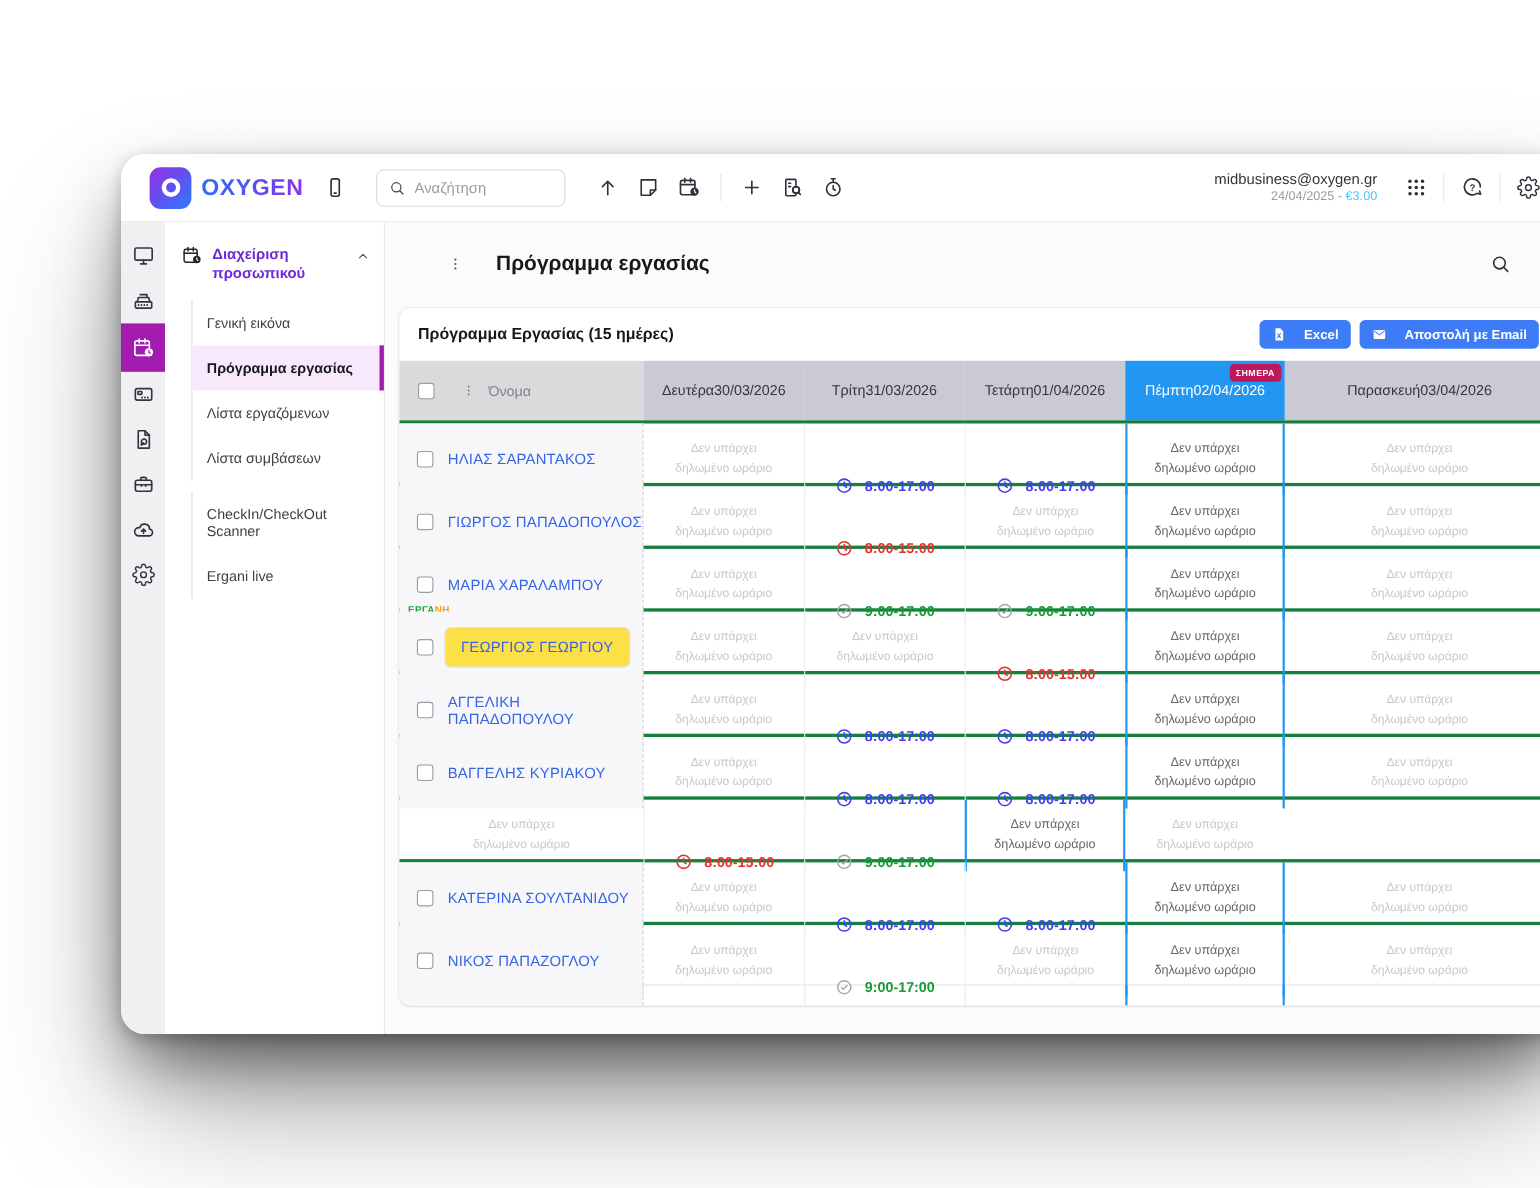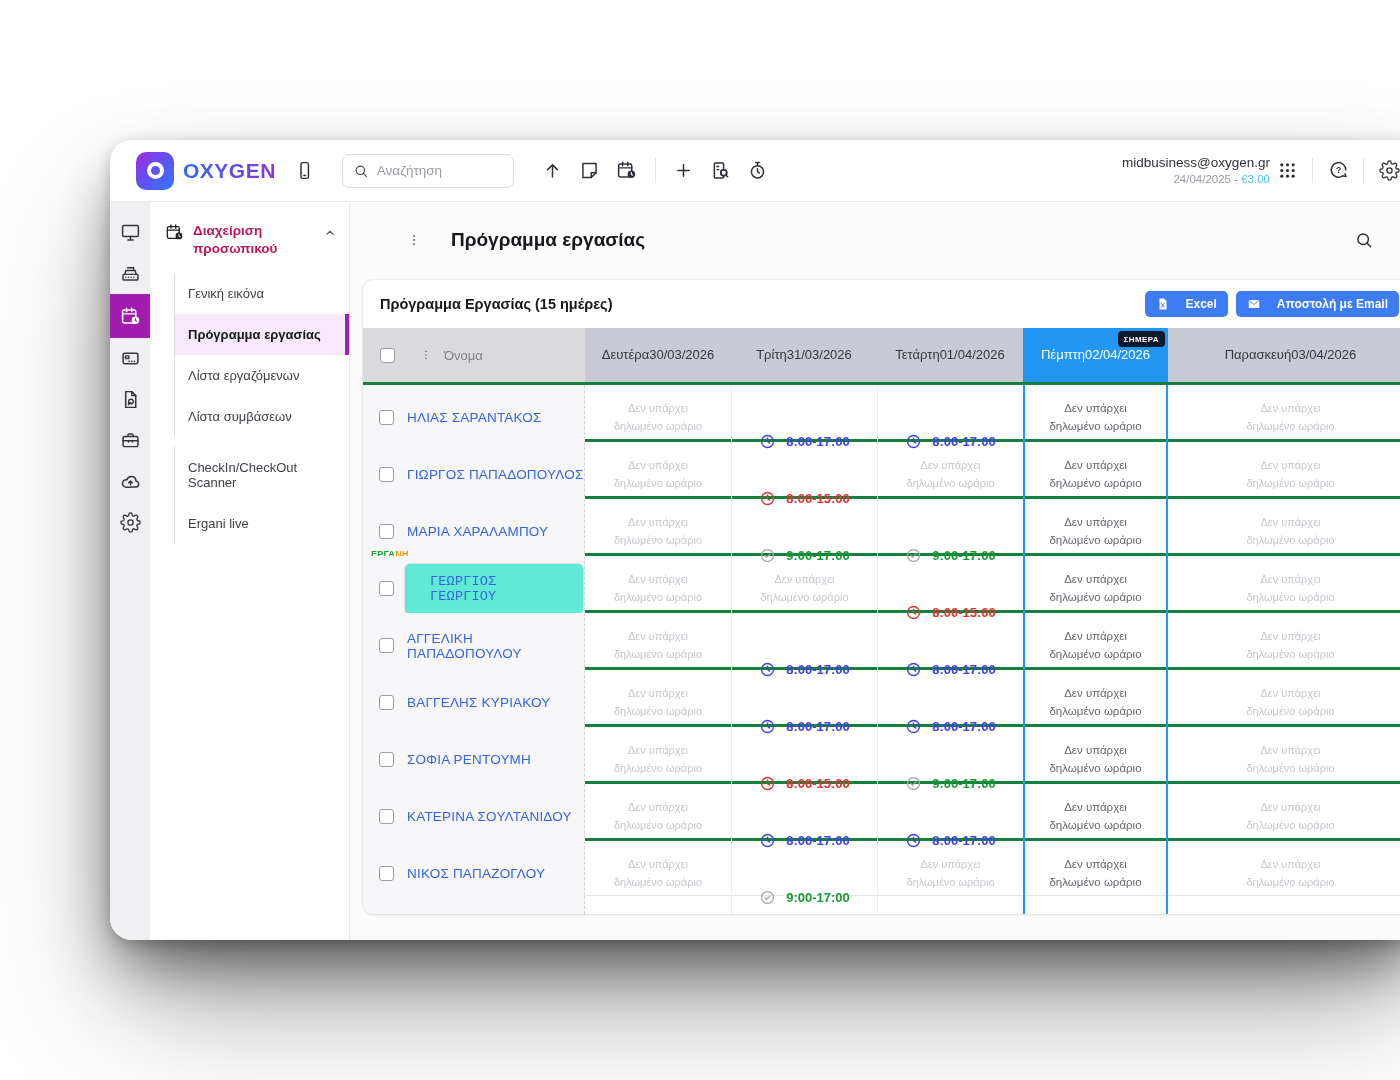--- a/index.html
+++ b/index.html
@@ -22,40 +22,40 @@
   .icon-btn{ width:34px; height:34px; border:none; background:transparent; color:#30303a; display:flex; align-items:center; justify-content:center; border-radius:7px; cursor:pointer; padding:0; }
   .icon-btn .ic{ width:21px; height:21px; }
   .phone-btn{ margin-left:12px; }
   .searchbox{ margin-left:20px; width:172px; height:33px; border:1px solid #d9d9de; border-radius:7px; display:flex; align-items:center; padding:16px 10px; gap:8px; background:#fff; }
   .searchbox .ic{ width:16px; height:16px; color:#44444c; flex:none; }
   .searchbox input{ border:none; outline:none; width:100%; font-size:13.5px; color:#333; font-family:"Liberation Sans",sans-serif; background:transparent; }
   .searchbox input::placeholder{ color:#9b9ba3; }
   .toolbar{ display:flex; align-items:center; gap:3px; margin-left:22px; }
   .vdiv{ width:1px; height:25px; background:#e4e4e8; margin:0 8px; }
   .spacer{ flex:1; }
-  .account{ text-align:right; line-height:1.3; }
+  .account{ text-align:right; margin-right:18px; line-height:1.3; }
   .account-email{ font-size:13.5px; color:#33333a; }
   .account-sub{ font-size:11.5px; color:#9a9aa2; }
   .account-sub .balance{ color:#4fc3f7; }
   .corner{ display:flex; align-items:center; }
 
   
   .app-body{ display:flex; height:738px; }
 
   
   .rail{ width:40px; background:#f0f0f2; flex:none; display:flex; flex-direction:column; align-items:center; padding-top:10px; }
   .rail-item{ width:40px; height:41px; display:flex; align-items:center; justify-content:center; color:#34343c; cursor:pointer; }
   .rail-item .ic{ width:21px; height:21px; }
   .rail-item.active{ background:#a21caf; color:#fff; height:44px; }
 
   
   .menu{ width:200px; flex:none; background:#fff; border-right:1px solid #e7e7ea; padding-top:16px; }
   .menu-head{ display:flex; align-items:flex-start; padding:4px 12px 8px 15px; gap:9px; cursor:pointer; }
   .menu-head .ic{ width:19px; height:19px; color:#232329; flex:none; margin-top:1px; }
-  .menu-head-title{ font-size:13.5px; font-weight:700; color:#be185d; line-height:1.3; flex:1; }
+  .menu-head-title{ font-size:13.5px; font-weight:700; color:#6d28d9; line-height:1.3; flex:1; }
   .menu-head .chev{ width:14px; height:14px; color:#55555e; flex:none; margin-top:4px; }
   .menu-group{ border-left:1px solid #dcdcdf; margin:8px 0 10px 24px; }
   .menu-item{ position:relative; padding:13px 10px 13px 13px; font-size:13px; color:#3f3f47; cursor:pointer; }
   .menu-item.active{ background:#f7e9fb; font-weight:700; color:#17171c; }
   .menu-item.active::after{ content:''; position:absolute; right:0; top:0; bottom:0; width:4px; background:#a21caf; }
 
   
   .main{ flex:1; min-width:0; background:#fbfbfc; position:relative; }
   .page-header{ display:flex; align-items:center; padding:27px 52px 0 57px; }
   .kebab{ width:14px; height:20px; color:#4a4a52; cursor:pointer; }
@@ -70,29 +70,29 @@
              padding:6px 11px; font-size:12px; font-weight:700; cursor:pointer; font-family:"Liberation Sans",sans-serif; margin-left:8px; }
   .btn-blue .ic{ width:14px; height:14px; }
 
   .grid-row{ display:grid; grid-template-columns:222px 146px 146px 146px 145px minmax(0,1fr); }
   .thead{ height:54px; }
   .hname{ background:#dadadd; display:flex; align-items:center; padding-left:17px; gap:12px; }
   .hname-label{ font-size:13px; color:#82828a; }
   .hday{ background:#c9cad3; display:flex; flex-direction:row; align-items:center; justify-content:center;
          font-size:13px; color:#36363e; line-height:1.4; text-align:center; position:relative; }
   .hday.today{ background:#2196f3; color:#fff; }
-  .today-badge{ position:absolute; top:3px; right:3px; background:#0f172a; color:#fff; font-size:8px; font-weight:700;
+  .today-badge{ position:absolute; top:3px; right:3px; background:#be185d; color:#fff; font-size:8px; font-weight:700;
                 letter-spacing:.4px; padding:2.5px 6px; border-radius:4px; }
 
   .trow{ height:57px; border-top:3px solid #15803d; }
   .trow-partial{ height:19px; border-top:1px solid #e4e4e8; }
   .cell-name{ background:#f7f7f9; border-right:1px dashed #d2d2d8; display:flex; align-items:center; padding-left:16px; position:relative; }
   .cb{ width:15px; height:15px; border:1.5px solid #9c9ca4; border-radius:3px; background:#fff; flex:none; margin-right:13px; cursor:pointer; }
   .emp-name{ font-size:13.5px; font-weight:500; color:#3565e6; letter-spacing:.2px; cursor:pointer; }
-  .emp-name.boxed{ border:1px solid #e1e1e6; background:#5eead4; border-radius:6px; padding:10px 25px; margin-left:-3px;font-family:Liberation Mono, monospace; }
+  .emp-name.boxed{ border:1px solid #e1e1e6; background:#fde047; border-radius:6px; padding:10px 14px; margin-left:-3px; }
   .ergani{ position:absolute; left:8px; bottom:5px; font-size:9px; font-weight:700; letter-spacing:.3px; }
   .cell-day{ display:flex; align-items:center; justify-content:center; }
   .cell-day.bl{ border-left:1px solid #ededf1; }
   .cell-day.today{ border-left:2px solid #2196f3; border-right:2px solid #2196f3; }
   .none-text{ font-size:11px; line-height:1.55; color:#c7c7ce; text-align:center; }
   .none-text.dark{ font-size:11.5px; color:#66666f; }
   .time-wrap{ display:flex; align-items:center; gap:10px;margin-top:48px; }
   .time-wrap .ic{ width:17px; height:17px; flex:none; }
   .time-val{ font-size:13px; font-weight:700; }
   .c-blue{ color:#3e3ef2; } .c-red{ color:#e5322e; } .c-green{ color:#159a33; } .c-gray{ color:#a5a5ad; }
@@ -680,24 +680,20 @@
                 </span>
               </div>
               <div class="cell-day">
                 <span class="none-text">
                   <div>Δεν υπάρχει</div>
                   <div>δηλωμένο ωράριο</div>
                 </span>
               </div>
             </div>
             <div class="grid-row trow">
-              <div class="cell-name">
-                <span class="cb"></span>
-                <span class="emp-name">ΣΟΦΙΑ ΡΕΝΤΟΥΜΗ</span>
-              </div>
               <div class="cell-day">
                 <span class="none-text">
                   <div>Δεν υπάρχει</div>
                   <div>δηλωμένο ωράριο</div>
                 </span>
               </div>
               <div class="cell-day bl">
                 <span class="time-wrap">
                   <span class="ic c-red">
                     <svg viewBox="0 0 24 24" fill="none" stroke="currentColor" stroke-width="2" stroke-linecap="round" stroke-linejoin="round" style="width:100%;height:100%;display:block">

